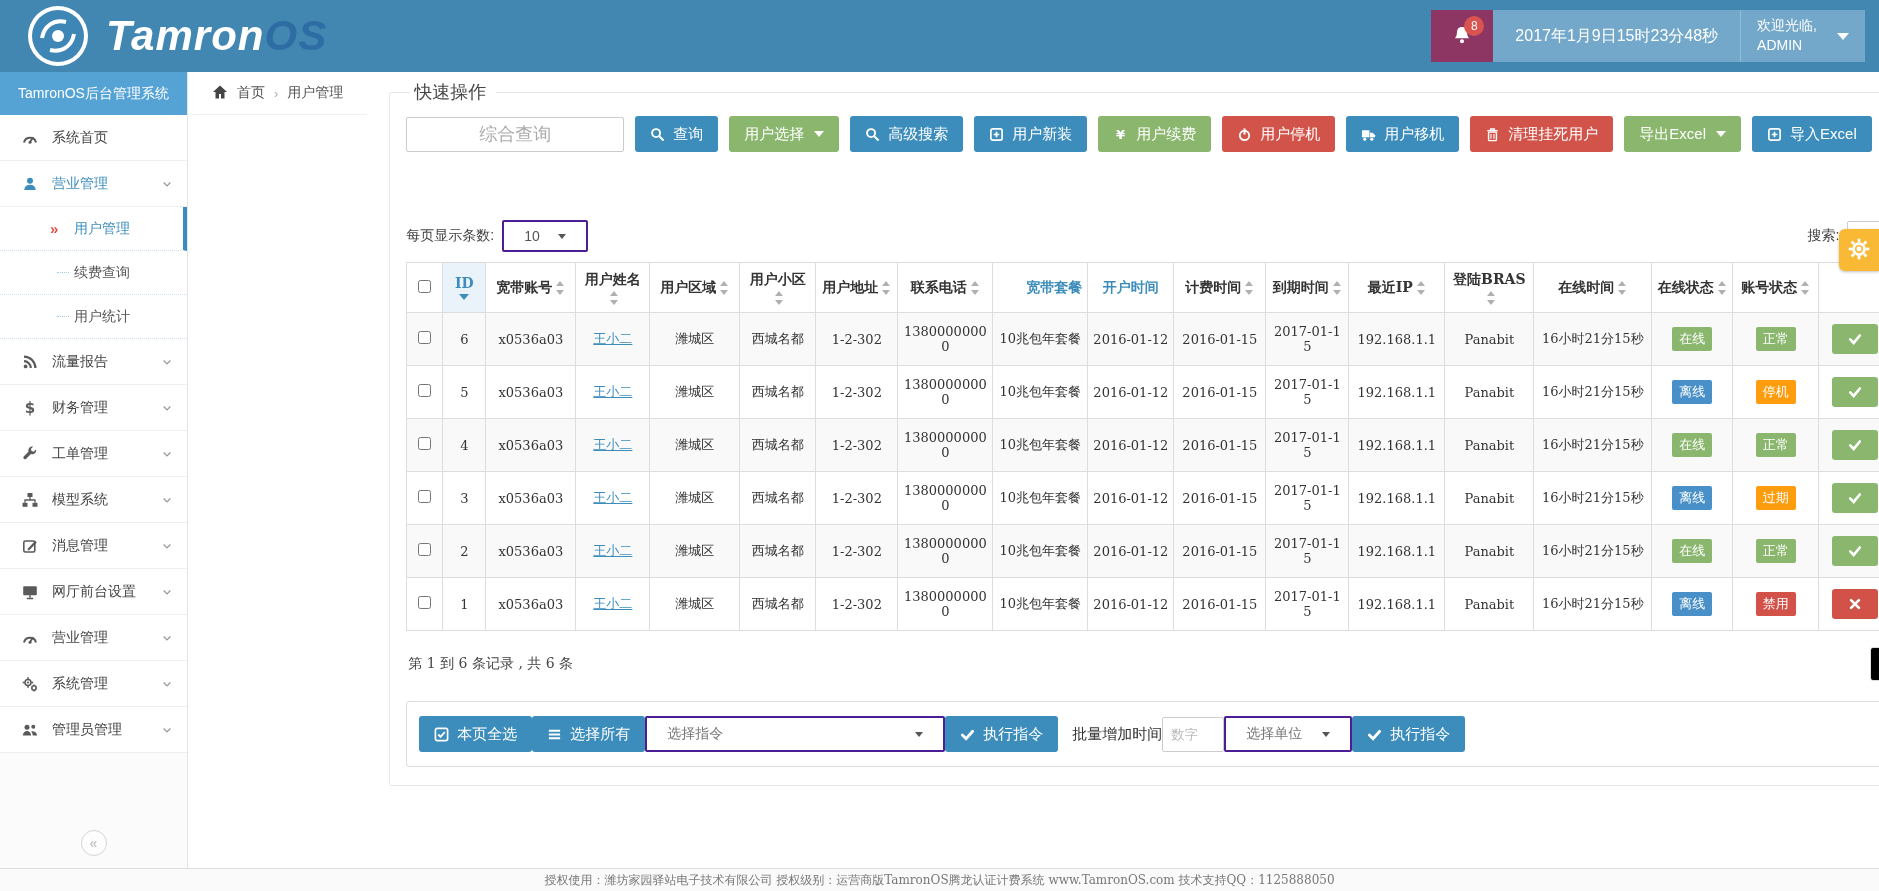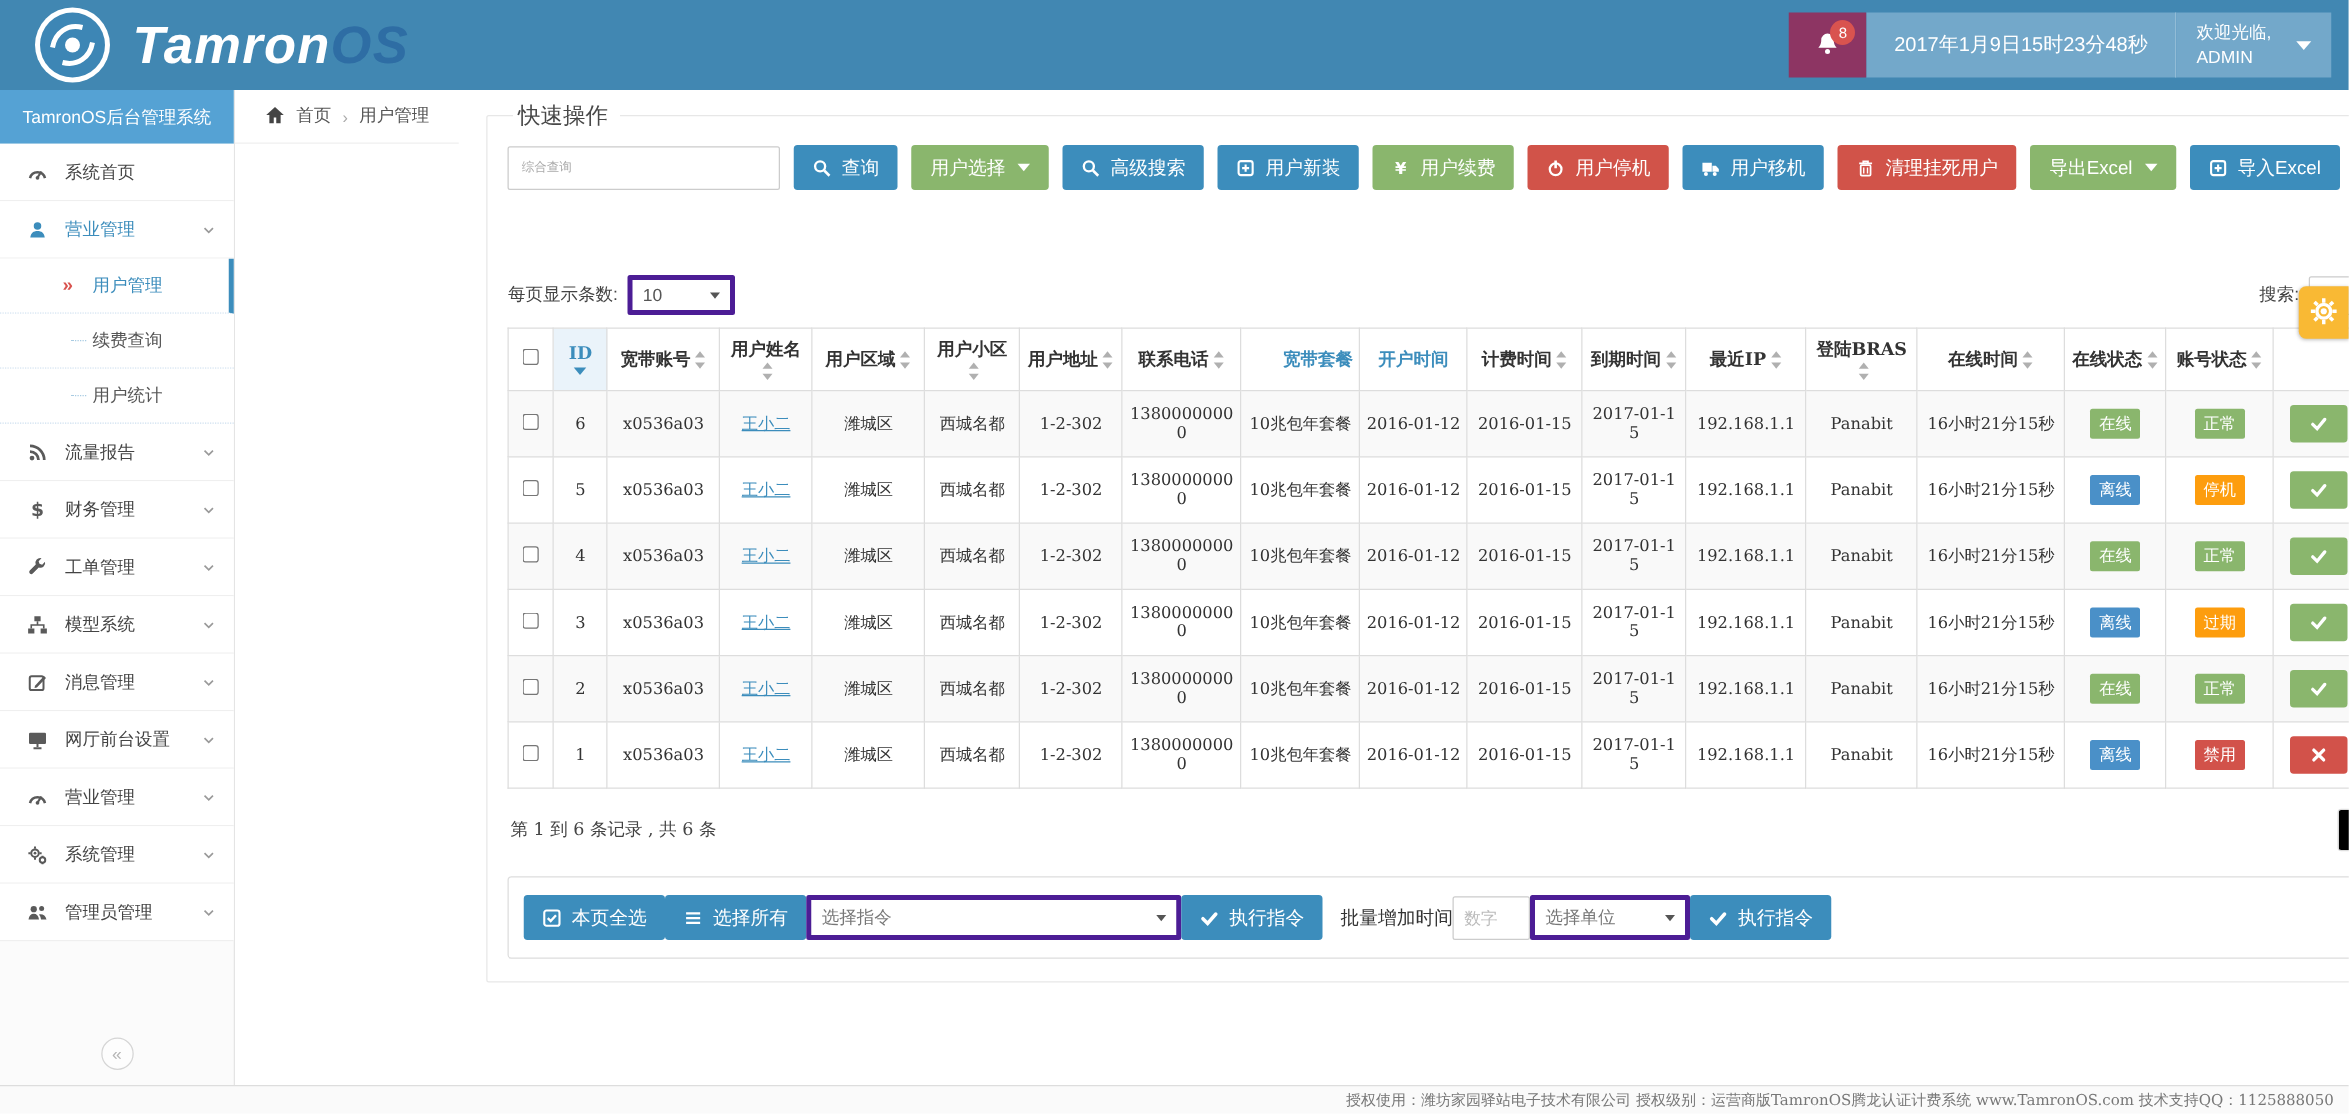--- a/index.html
+++ b/index.html
@@ -42,31 +42,31 @@
   .collapse-btn { position:absolute; bottom:12px; left:50%; transform:translateX(-50%); width:26px; height:26px; border:1px solid #d5d5d5; border-radius:50%; color:#b5b5b5; display:flex; align-items:center; justify-content:center; background:#fdfdfd; font-size:14px; cursor:pointer; }
   
   .content { flex:1; min-width:0; background:#fff; display:flex; flex-direction:row; position:relative; }
   .breadcrumb-bar { height:43px; flex:none; display:flex; align-items:center; padding:0 24px; gap:9px; color:#555; border-bottom:1px solid #f0f0f0; }
   .breadcrumb-bar .icon svg { width:16px; height:16px; color:#444; }
   .crumb-sep { color:#aaa; font-size:13px; }
   .content-body { padding:8px 22px 0; }
   fieldset.quick { border:1px solid #e7e7e7; border-radius:2px; padding:6px 16px 18px; }
   fieldset.quick legend { font-size:18px; color:#484848; padding:0 10px 0 4px; margin-left:4px; }
   .qrow { display:flex; align-items:center; gap:11px; margin:6px 0 2px; }
-  .qinput { width:218px; height:35px; border:1px solid #ccc; border-radius:2px; padding:0 10px; font-size:10px; color:#555; outline:none; }
+  .qinput { width:218px; height:35px; border:1px solid #ccc; border-radius:2px; padding:0 10px; font-size:18px; color:#555; outline:none;text-align:center; }
   .qinput::placeholder { color:#aaa; }
   .btn { height:36px; border:none; border-radius:3px; color:#fff; font-size:15px; padding:0 15px; display:inline-flex; align-items:center; gap:8px; cursor:pointer; font-family:inherit; white-space:nowrap; }
   .btn .icon { display:flex; } .btn .icon svg { width:15px; height:15px; }
   .btn.blue { background:#3c8dbc; } .btn.green { background:#8ab66d; } .btn.red { background:#d15349; }
   .btn .bcaret { width:0; height:0; border-left:5px solid transparent; border-right:5px solid transparent; border-top:6px solid #fff; margin-left:2px; }
   .float-gear { position:absolute; right:0; top:157px; width:40px; height:42px; background:#f9b934; border-radius:6px 0 0 6px; color:#fff; display:flex; align-items:center; justify-content:center; cursor:pointer; box-shadow:0 1px 3px rgba(0,0,0,.25); z-index:5; }
   .float-gear svg { width:22px; height:22px; }
   
   .list-controls { display:flex; align-items:center; margin:68px 0 10px; color:#444; }
-  .fselect { height:32px; border:4px solid #4c1d95; border-radius:2px; background:#fff; display:inline-flex; align-items:center; justify-content:space-between; padding:0 8px; color:#555; cursor:pointer; gap:8px; }
+  .fselect { height:32px; border:2px solid #4c1d95; border-radius:2px; background:#fff; display:inline-flex; align-items:center; justify-content:space-between; padding:0 20px; color:#555; cursor:pointer; gap:8px; }
   .fs-caret { width:0; height:0; border-left:4px solid transparent; border-right:4px solid transparent; border-top:5px solid #555; }
   .search-right { margin-left:auto; display:flex; align-items:center; gap:8px; }
   .search-input { width:212px; height:31px; border:1px solid #ccc; border-radius:2px; padding:0 8px; outline:none; }
   
   table.grid { width:100%; border-collapse:collapse; table-layout:fixed; font-family:"DejaVu Serif","Liberation Serif",serif; font-size:13px; color:#333; }
   .grid th, .grid td { border:1px solid #ddd; text-align:center; vertical-align:middle; padding:5px 5px; word-break:break-all; }
   .grid thead th { font-weight:bold; height:50px; font-size:14px; background:#fff; }
   .grid thead th.sorted { background:#eaf3fa; color:#3c8dbc; }
   .grid thead th.link { color:#3c8dbc; }
   .grid tbody tr:nth-child(odd) { background:#f9f9f9; }
@@ -85,21 +85,21 @@
   .page-btn { padding:7px 15px; color:#999; background:#000000; border-right:1px solid #ddd; font-size:14px; cursor:pointer; }
   .page-btn:last-child { border-right:none; }
   .page-btn.active { background:#5ba3d0; color:#fff; }
   
   .batch-panel { border:1px solid #ddd; border-radius:3px; padding:14px 12px; display:flex; align-items:center; margin-top:6px; }
   .batch-select { color:#777; }
   .batch-label { color:#333; font-size:15px; margin-left:14px; white-space:nowrap; }
   .num-input { width:62px; height:35px; border:1px solid #ccc; border-radius:2px; padding:0 8px; outline:none; }
   .num-input::placeholder { color:#bbb; }
   
-  .footer { height:23px; flex:none; border-top:1px solid #ddd; background:#fafafa; display:flex; align-items:center; justify-content:flex-end; padding:0 12px; font-size:12px; color:#777; font-family:"DejaVu Serif","Liberation Serif",serif; }
+  .footer { height:23px; flex:none; border-top:1px solid #ddd; background:#fafafa; display:flex; align-items:center; justify-content:center; padding:0 12px; font-size:12px; color:#777; font-family:"DejaVu Serif","Liberation Serif",serif; }
 </style>
 </head>
 <body>
 
 <div class="topbar">
   <div class="logo">
     <svg viewBox="0 0 64 64">
       <circle cx="32" cy="32" r="30" fill="#ffffff"></circle>
       <circle cx="32" cy="32" r="26" fill="#3d86b5"></circle>
       <path d="M16 34c2-12 12-19 24-16M48 30c-2 12-12 19-24 16" stroke="#fff" stroke-width="4" fill="none"></path>

